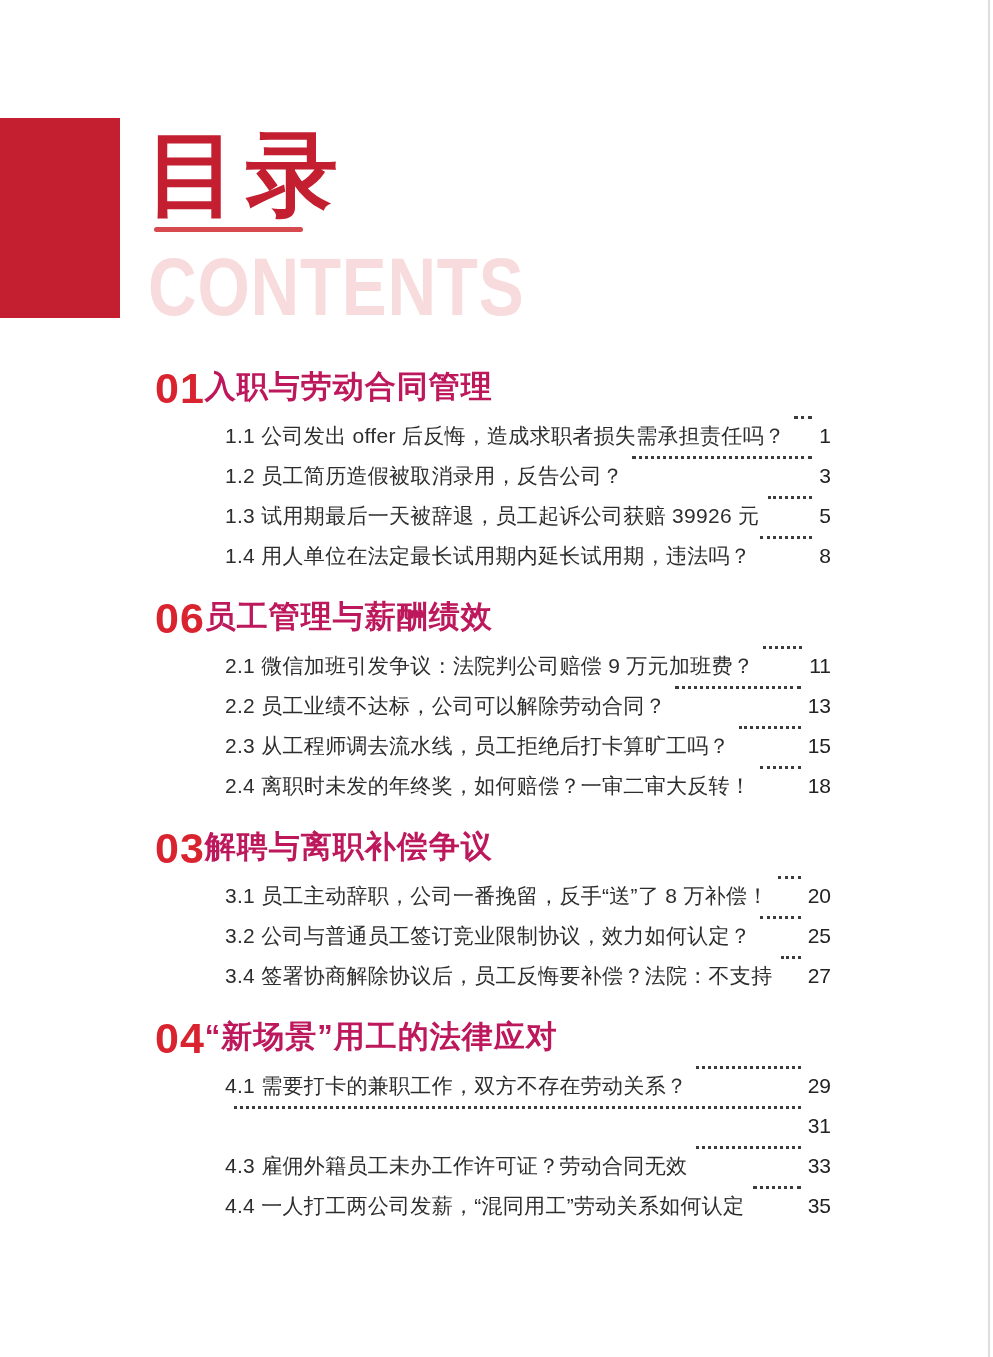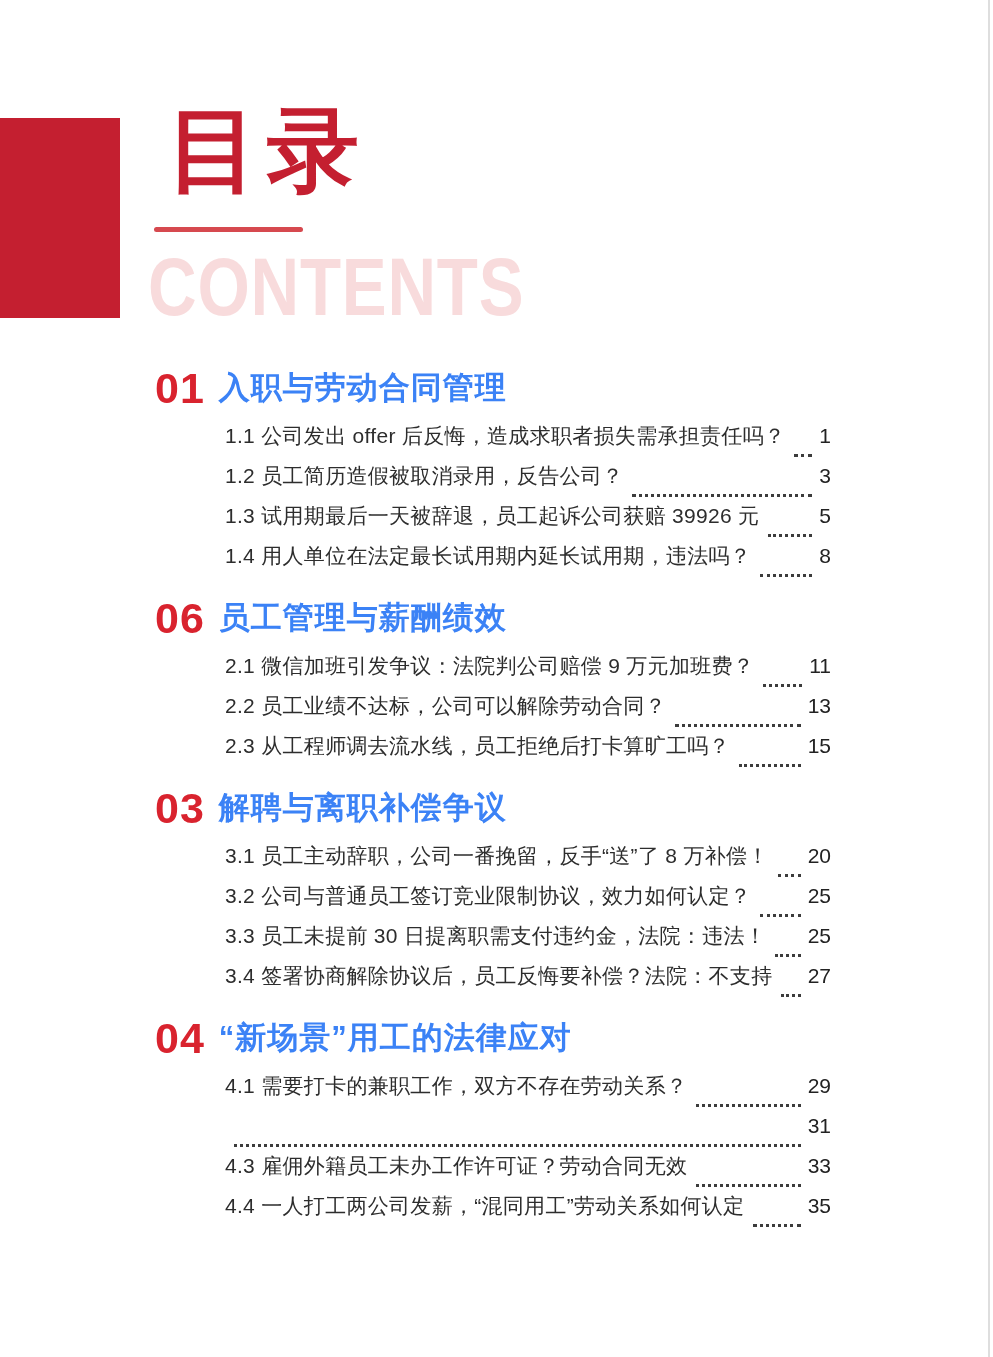--- a/index.html
+++ b/index.html
@@ -27,28 +27,27 @@
     position: absolute;
     left: 0;
     top: 118px;
     width: 120px;
     height: 200px;
     background: #c41f30;
   }
   .title-cn {
     position: absolute;
     left: 146px;
-    top: 104px;
+    top: 128px;
     font-size: 92px;
     line-height: 1;
     font-weight: 900;
     color: #c41f30;
     letter-spacing: 8px;
     white-space: nowrap;
-    margin-left: 21px;
   }
   .title-underline {
     position: absolute;
     left: 154px;
     top: 227px;
     width: 149px;
     height: 5px;
     background: #d6494f;
     border-radius: 3px;
   }
@@ -69,46 +68,45 @@
     position: absolute;
     left: 155px;
     top: 368px;
     width: 676px;
   }
   .toc-section {
     margin-bottom: 22px;
   }
   .sec-head {
     display: flex;
-    align-items: center;
-    gap: 14px;
+    align-items: flex-end;
     height: 40px;
     margin-bottom: 8px;
   }
   .sec-num {
     font-size: 43px;
     font-weight: 800;
     line-height: 40px;
     color: #d9232e;
     letter-spacing: 1px;
   }
   .sec-title {
     margin: 0;
     font-size: 31px;
     font-weight: 700;
-    color: #3b82f6;
+    color: #be185d;
     letter-spacing: 1px;
     white-space: nowrap;
   }
   .sec-items {
     padding-left: 70px;
   }
   .toc-item {
     display: flex;
-    align-items: flex-end;
+    align-items: flex-start;
     height: 40px;
     cursor: pointer;
   }
   .item-label {
     font-size: 21px;
     line-height: 40px;
     color: #2d2d2d;
     white-space: nowrap;
     letter-spacing: 0.3px;
   }
@@ -184,20 +182,25 @@
     <span class="leader"></span>
     <span class="item-page">13</span>
   </div>
 
   <div class="toc-item">
     <span class="item-label">2.3 从工程师调去流水线，员工拒绝后打卡算旷工吗？</span>
     <span class="leader"></span>
     <span class="item-page">15</span>
   </div>
 
+  <div class="toc-item">
+    <span class="item-label">2.4 离职时未发的年终奖，如何赔偿？一审二审大反转！</span>
+    <span class="leader"></span>
+    <span class="item-page">18</span>
+  </div>
 </div>
   </section>
 
   <section class="toc-section">
     <div class="sec-head">
       <span class="sec-num">03</span>
       <h2 class="sec-title">解聘与离职补偿争议</h2>
     </div>
     <div class="sec-items">
   <div class="toc-item">
@@ -205,25 +208,20 @@
     <span class="leader"></span>
     <span class="item-page">20</span>
   </div>
 
   <div class="toc-item">
     <span class="item-label">3.2 公司与普通员工签订竞业限制协议，效力如何认定？</span>
     <span class="leader"></span>
     <span class="item-page">25</span>
   </div>
 
-  <div class="toc-item">
-    <span class="item-label">3.3 员工未提前 30 日提离职需支付违约金，法院：违法！</span>
-    <span class="leader"></span>
-    <span class="item-page">25</span>
-  </div>
 
   <div class="toc-item">
     <span class="item-label">3.4 签署协商解除协议后，员工反悔要补偿？法院：不支持</span>
     <span class="leader"></span>
     <span class="item-page">27</span>
   </div>
 </div>
   </section>
 
   <section class="toc-section">

